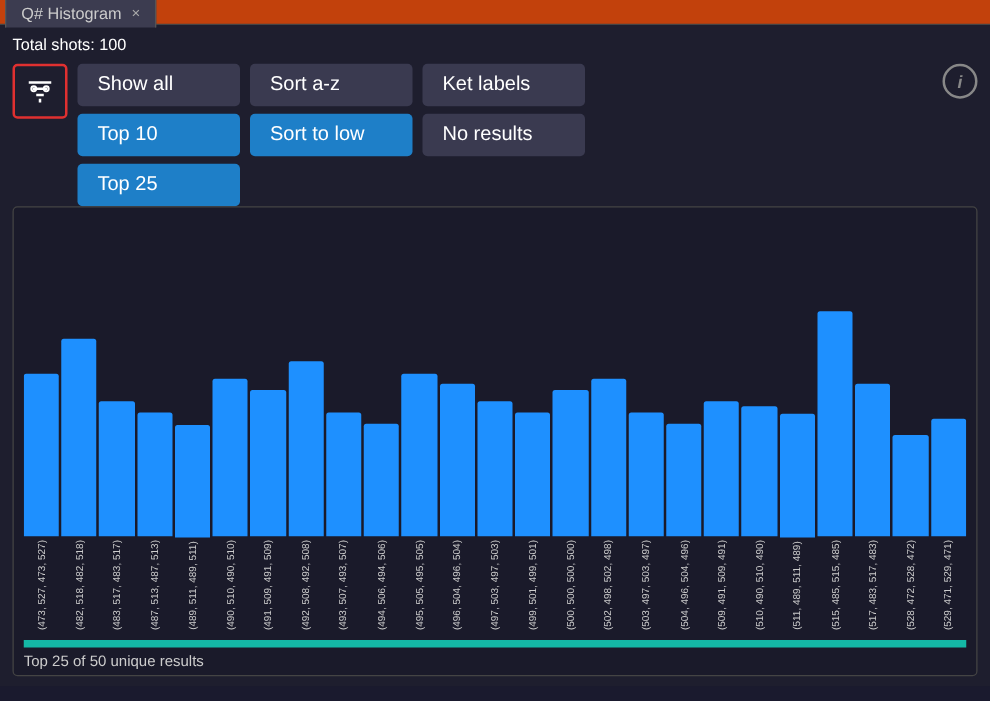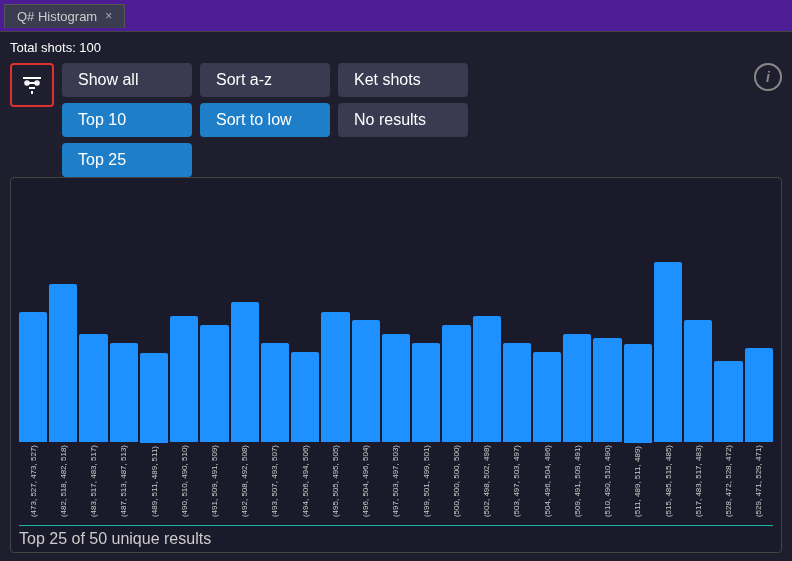--- a/index.html
+++ b/index.html
@@ -6,22 +6,22 @@
     body {
       background: #1a1a2e;
       font-family: 'Segoe UI', Arial, sans-serif;
       width: 792px;
       height: 561px;
       overflow: hidden;
       color: #fff;
     }
 
     .window-bar {
-      background: #4c1d95;
-      height: 32px;
+      background: #c2410c;
+      height: 20px;
       display: flex;
       align-items: center;
       border-bottom: 1px solid #444;
     }
     .tab {
       background: #3c3c50;
       border: 1px solid #555;
       border-bottom: none;
       padding: 4px 12px;
       display: flex;
@@ -152,24 +152,24 @@
       transform: rotate(180deg);
       font-size: 8px;
       color: #ccc;
       margin-top: 3px;
       white-space: nowrap;
       overflow: hidden;
       max-height: 90px;
     }
 
     .chart-footer {
-      font-size: 16px;
+      font-size: 12px;
       color: #ccc;
       padding-top: 4px;
-      border-top: 1px solid #14b8a6;
+      border-top: 6px solid #14b8a6;
       margin-top: 4px;
     }
 
     .spacer {
       flex: 1;
     }
   </style>
 </head>
 <body>
 
@@ -200,21 +200,21 @@
       <button class="btn active">Top 10</button>
       <button class="btn active">Top 25</button>
     </div>
 
     <div class="btn-group">
       <button class="btn">Sort a-z</button>
       <button class="btn active">Sort to low</button>
     </div>
 
     <div class="btn-group">
-      <button class="btn">Ket shots</button>
+      <button class="btn">Ket labels</button>
       <button class="btn">No results</button>
     </div>
 
     <div class="spacer"></div>
 
     <div class="info-icon">i</div>
   </div>
 
   <div class="chart-area">
     <div class="bars-container" id="bars-container">

